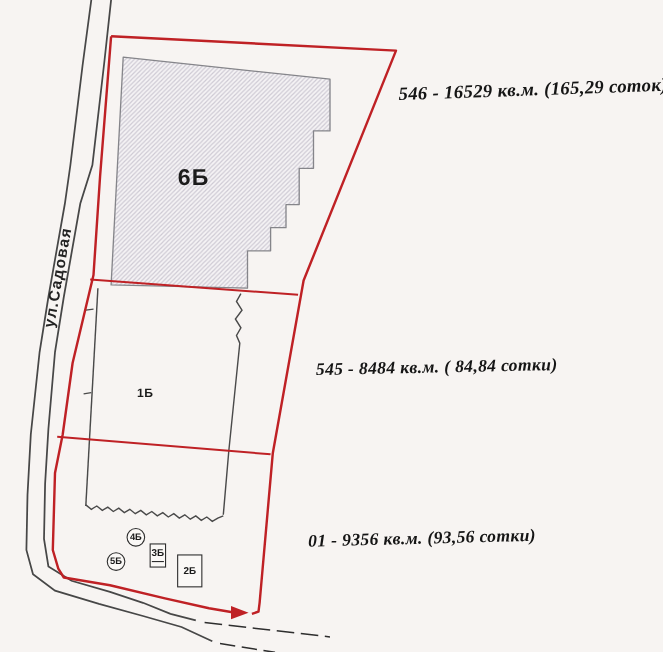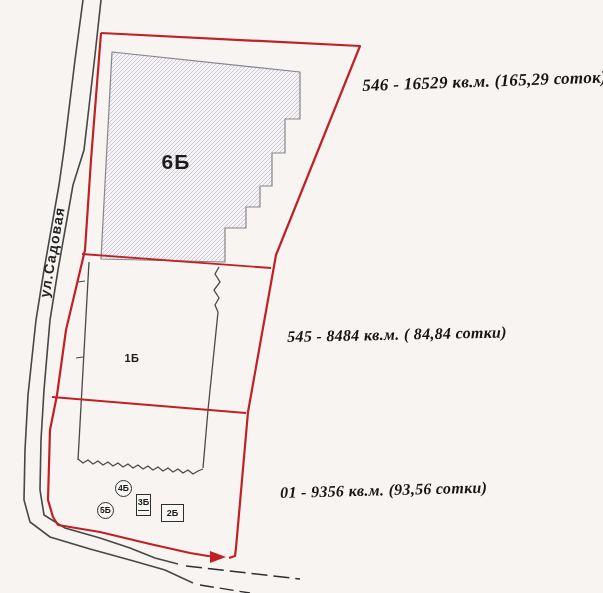--- a/index.html
+++ b/index.html
@@ -33,21 +33,21 @@
   .marker{
     position:absolute;border:1.6px solid #2e2e2e;color:#1a1a1a;
     display:flex;align-items:center;justify-content:center;
     font-weight:bold;font-size:8.5px;line-height:1;background:rgba(255,255,255,.35);
   }
   .marker.circle{width:17px;height:17px;border-radius:50%;}
   .m-5b{left:97px;top:502px;}
   .m-4b{left:115px;top:480px;}
   .m-3b{left:136px;top:494px;width:15px;height:22px;align-items:flex-start;padding-top:3px;font-size:9px;}
   .m-3b .inner-line{position:absolute;left:1px;right:1px;bottom:4px;height:1px;background:#2e2e2e;}
-  .m-2b{left:161px;top:504px;width:23px;height:18px;font-size:9px;}
+  .m-2b{left:161px;top:504px;width:23px;height:30px;font-size:9px;}
 </style>
 </head>
 <body>
 
 <div id="stage">
 
   <svg id="linework" width="603" height="593" viewBox="0 0 603 593">
     <defs>
       <pattern id="hatch" patternUnits="userSpaceOnUse" width="4" height="4">
         <rect width="4" height="4" fill="#f5f3f5"></rect>

